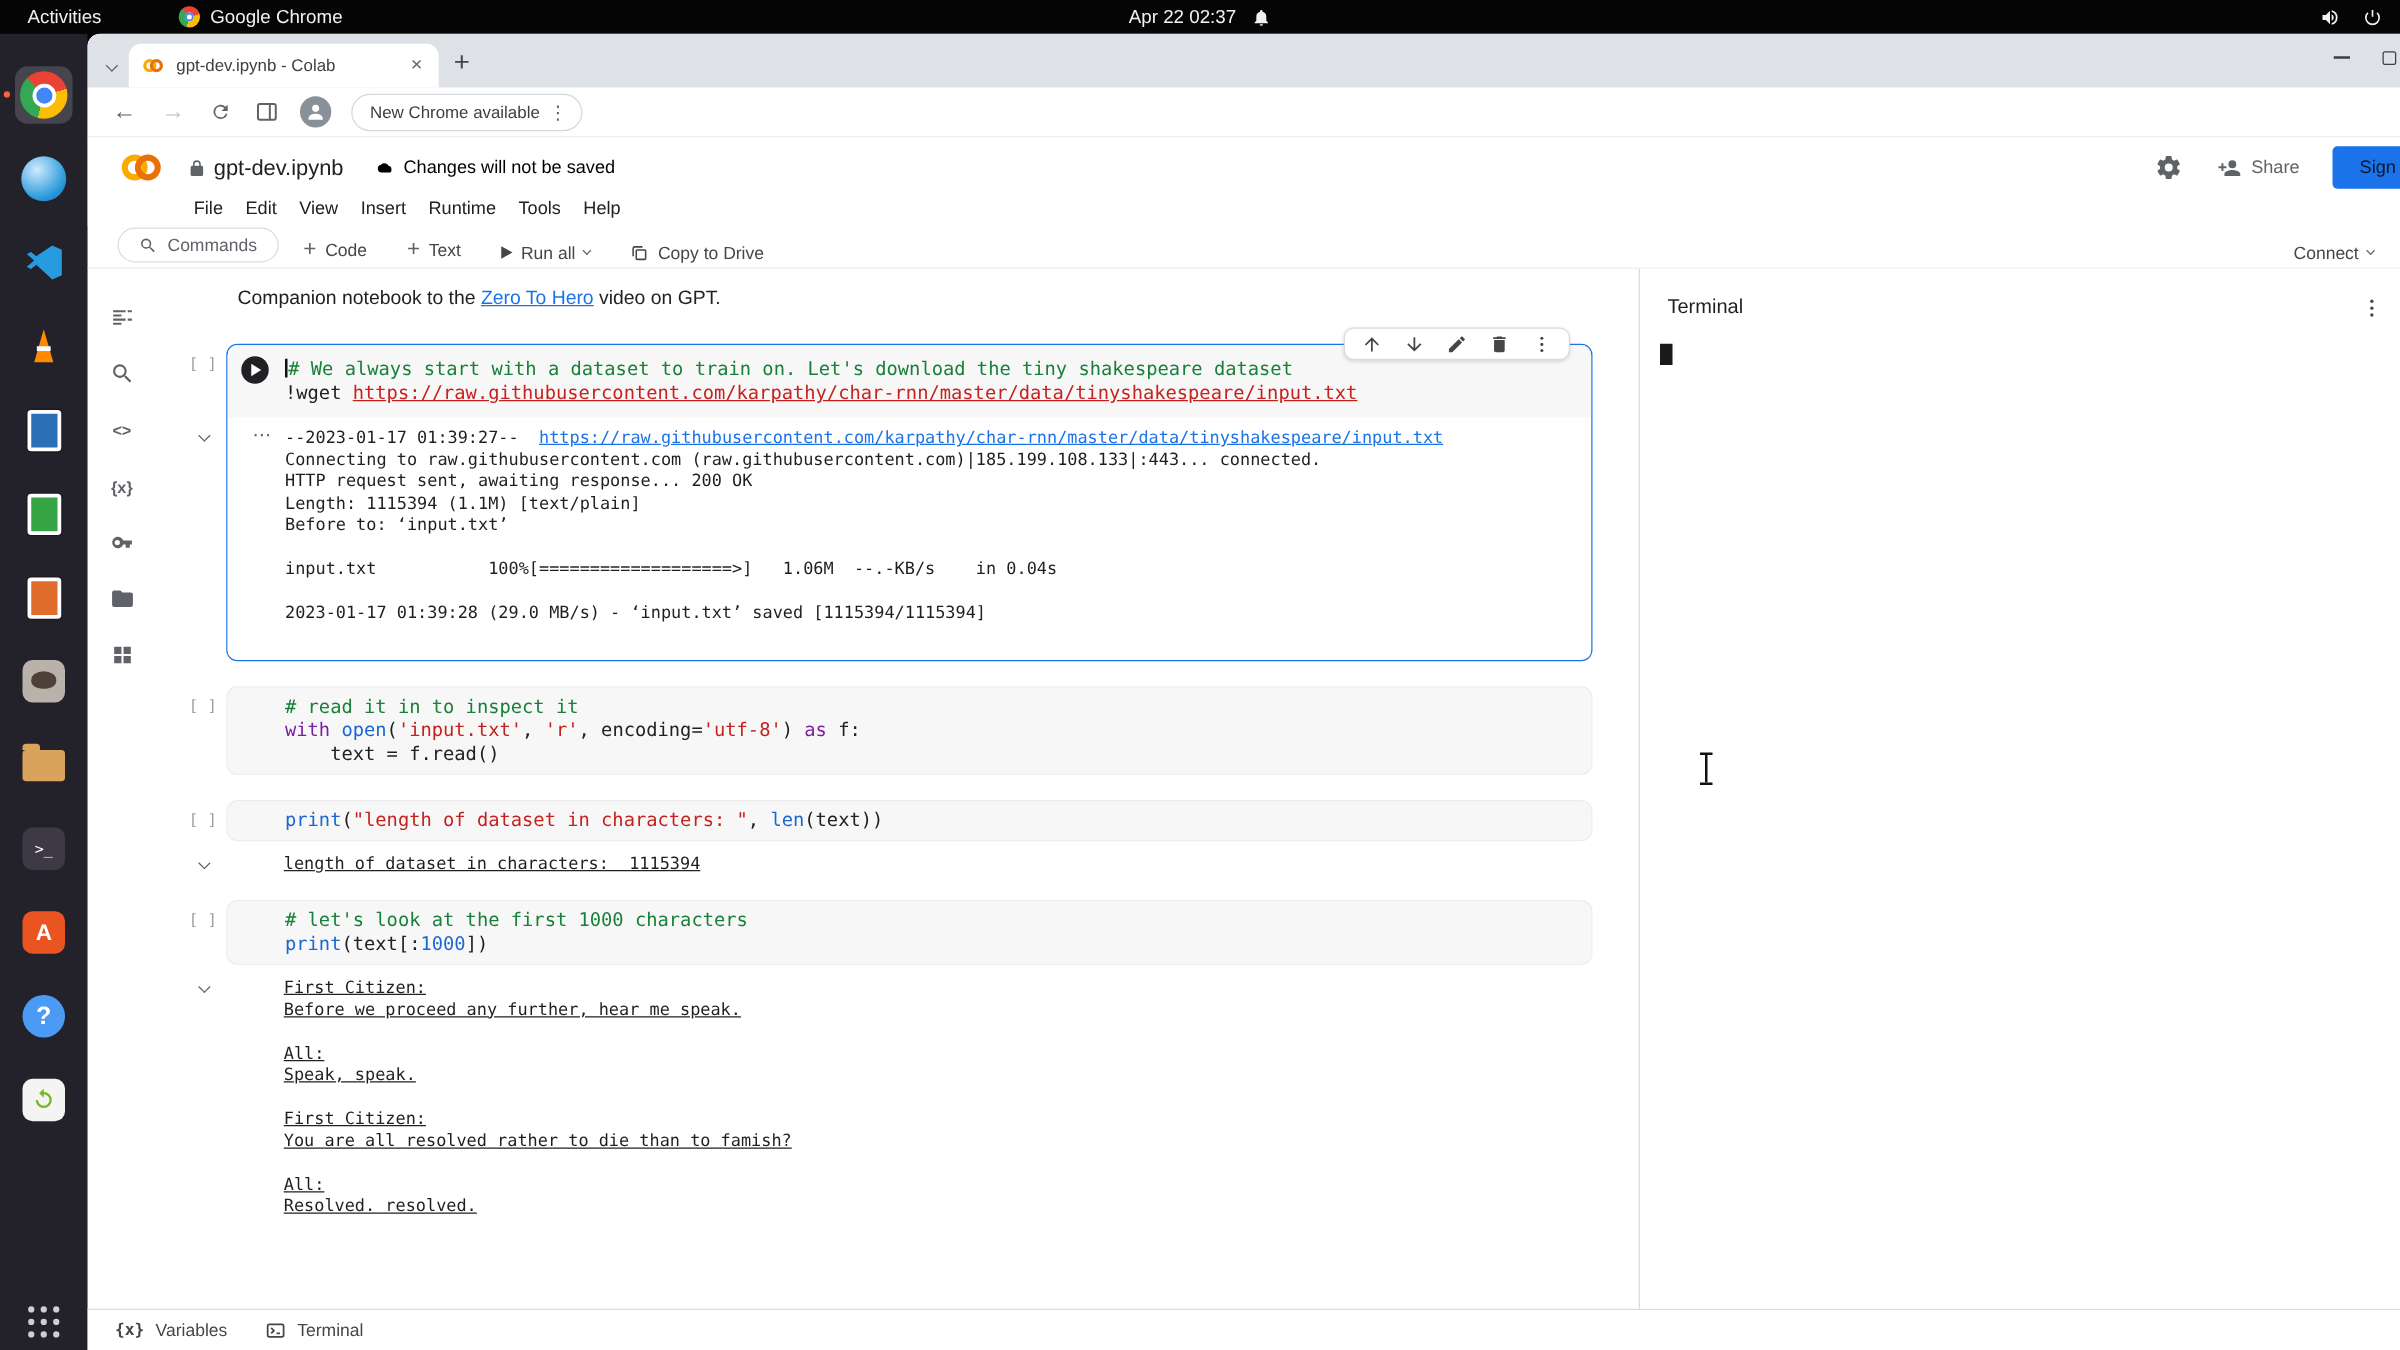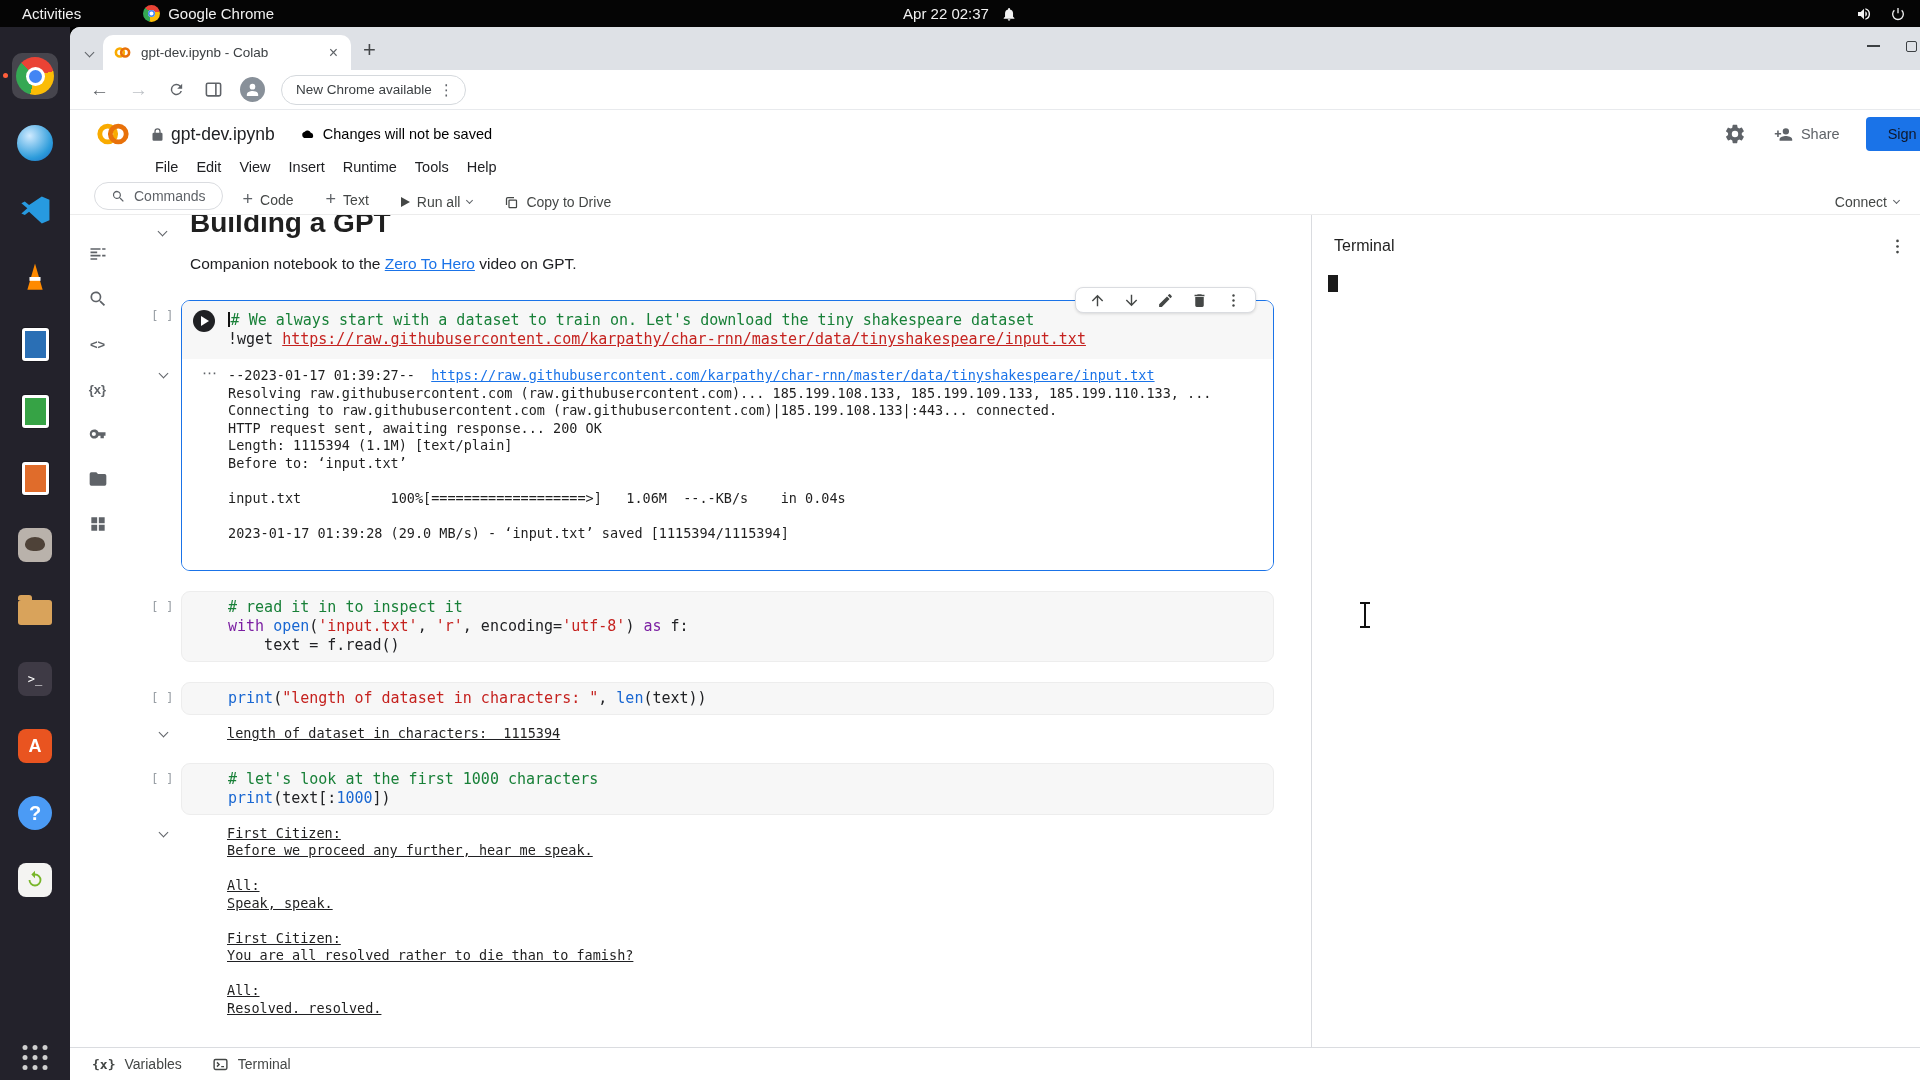--- a/index.html
+++ b/index.html
@@ -416,26 +416,20 @@
           </svg>
         </div>
         <div class="sb-ic">
           <svg viewBox="0 0 24 24" fill="currentColor">
             <path d="M4 4h7v7H4zM13 4h7v7h-7zM4 13h7v7H4zM13 13h7v7h-7z"></path>
           </svg>
         </div>
       </div>
 
     <div class="notebook">
-      <div class="nbrow nb-headrow">
-        <div class="nb-gut">
-            <span class="chev sec-chev"></span>
-          </div>
-        <h1 class="nb-heading">Building a GPT</h1>
-      </div>
       <div class="nbrow nb-intro-row">
         <div class="nb-gut"></div>
         <p class="nb-intro"><span>Companion notebook to the </span><a class="nb-link">Zero To Hero</a><span> video on GPT.</span></p>
       </div>
       <div>
           <div class="nbrow cellrow focused">
             <div class="nb-gut">
               <div class="gut-bracket">[ ]</div>
               <div class="chev out-chev" style="top: 70px;"></div>
             </div>
@@ -446,21 +440,20 @@
                     <span class="play-tri"></span>
                   </div>
                   <div class="codelines">
                     <div class="cline"><span class="caret"></span><span class="tk-comment"># We always start with a dataset to train on. Let's download the tiny shakespeare dataset</span></div>
                     <div class="cline"><span class="tk-plain">!wget </span><span class="tk-codelink">https://raw.githubusercontent.com/karpathy/char-rnn/master/data/tinyshakespeare/input.txt</span></div>
                   </div>
                 </div>
                 <div class="outarea-focused">
                   <span class="out-dots">⋯</span>
                   <div class="oline"><span class="tk-plain">--2023-01-17 01:39:27--  </span><span class="tk-outlink">https://raw.githubusercontent.com/karpathy/char-rnn/master/data/tinyshakespeare/input.txt</span></div>
-                  <div class="oline"><span class="tk-plain">Resolving raw.githubusercontent.com (raw.githubusercontent.com)... 185.199.108.133, 185.199.109.133, 185.199.110.133, ...</span></div>
                   <div class="oline"><span class="tk-plain">Connecting to raw.githubusercontent.com (raw.githubusercontent.com)|185.199.108.133|:443... connected.</span></div>
                   <div class="oline"><span class="tk-plain">HTTP request sent, awaiting response... 200 OK</span></div>
                   <div class="oline"><span class="tk-plain">Length: 1115394 (1.1M) [text/plain]</span></div>
                   <div class="oline"><span class="tk-plain">Before to: ‘input.txt’</span></div>
                   <div class="oline"><span class="tk-plain"></span></div>
                   <div class="oline"><span class="tk-plain">input.txt           100%[===================&gt;]   1.06M  --.-KB/s    in 0.04s</span></div>
                   <div class="oline"><span class="tk-plain"></span></div>
                   <div class="oline"><span class="tk-plain">2023-01-17 01:39:28 (29.0 MB/s) - ‘input.txt’ saved [1115394/1115394]</span></div>
                 </div>
               </div>

